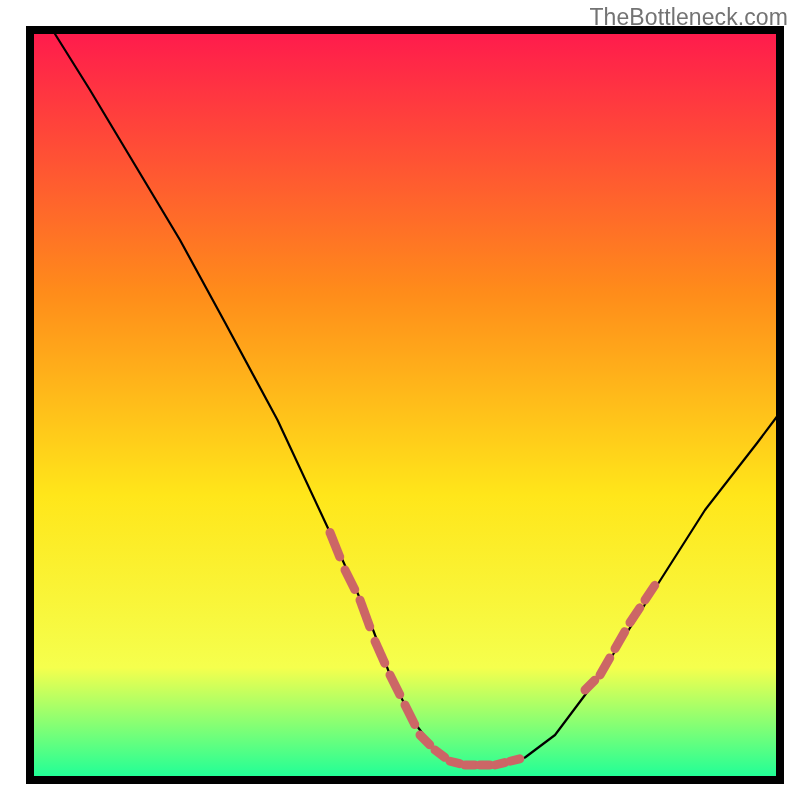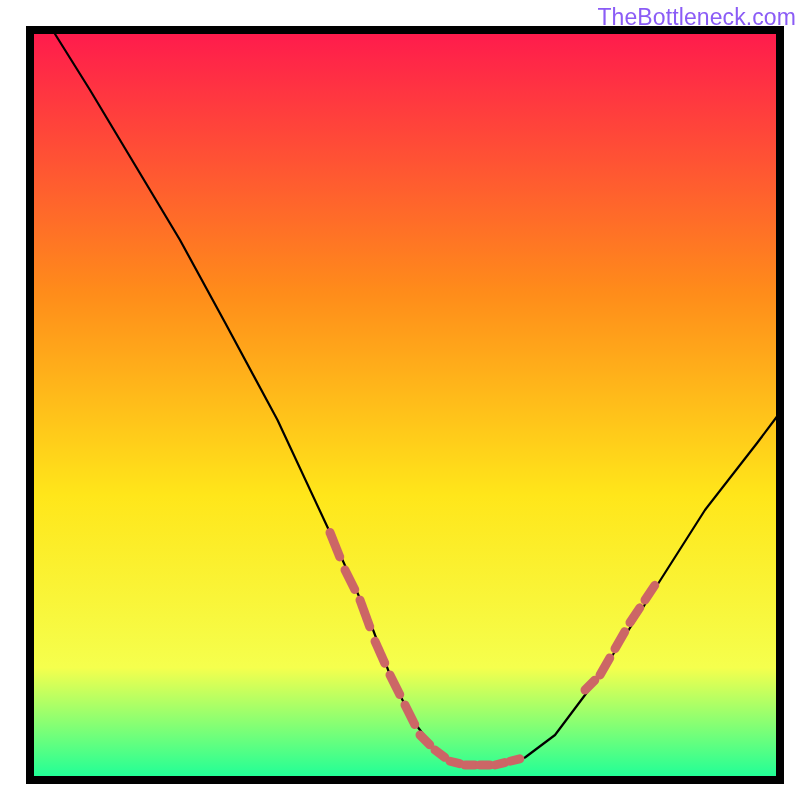--- a/index.html
+++ b/index.html
@@ -12,23 +12,23 @@
     font-family: Arial, Helvetica, sans-serif;
   }
   .container {
     position: relative;
     width: 800px;
     height: 800px;
   }
   .watermark {
     position: absolute;
     top: 4px;
-    right: 4px;
+    right: 12px;
     font-size: 23px;
-    color: #8b5cf6;
+    color: #737373;
     font-weight: 400;
     letter-spacing: 0.1px;
     z-index: 10;
   }
   svg {
     display: block;
   }
 </style>
 </head>
 <body>

